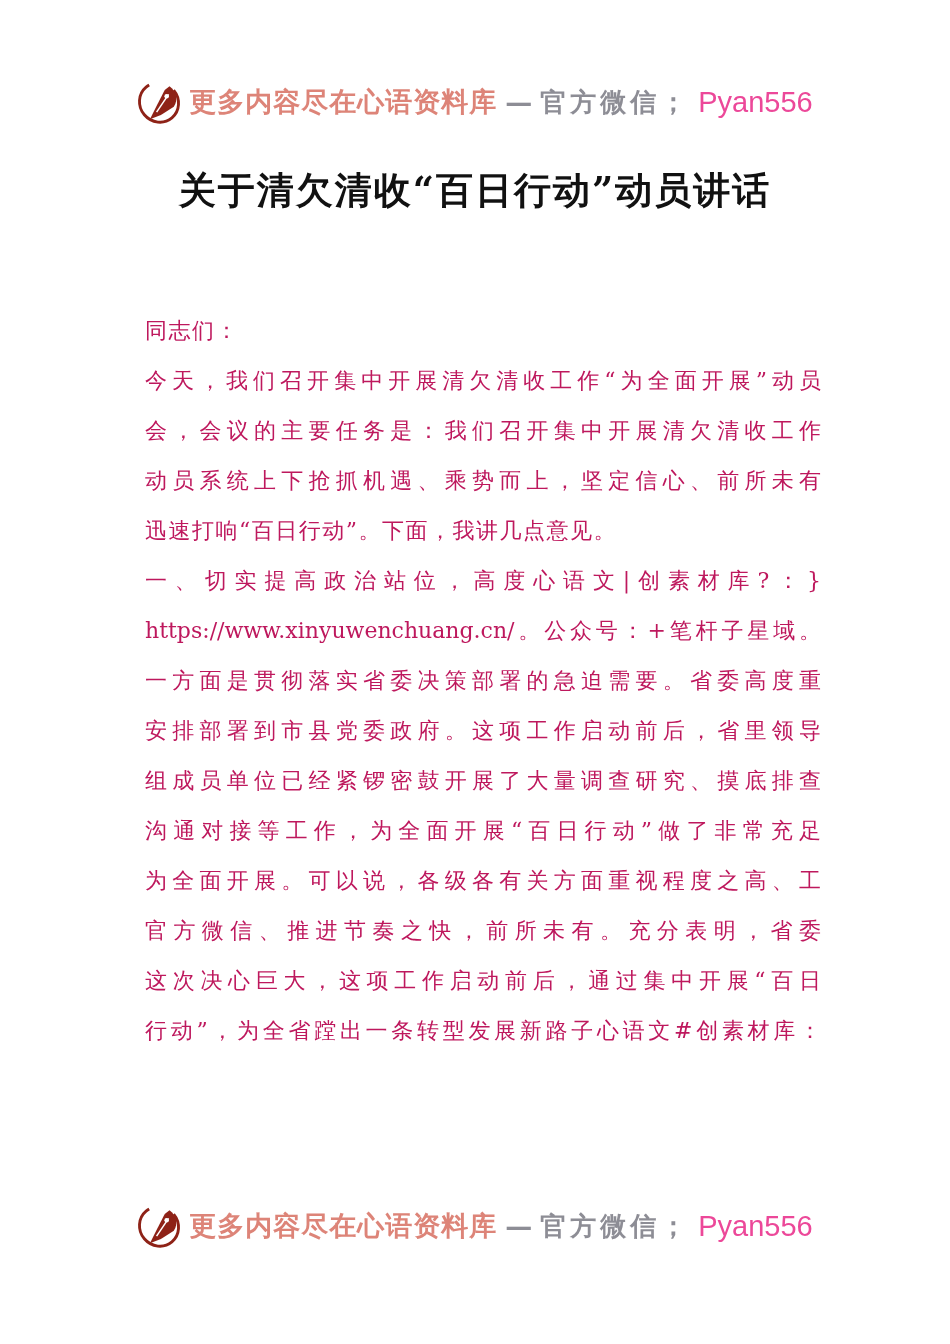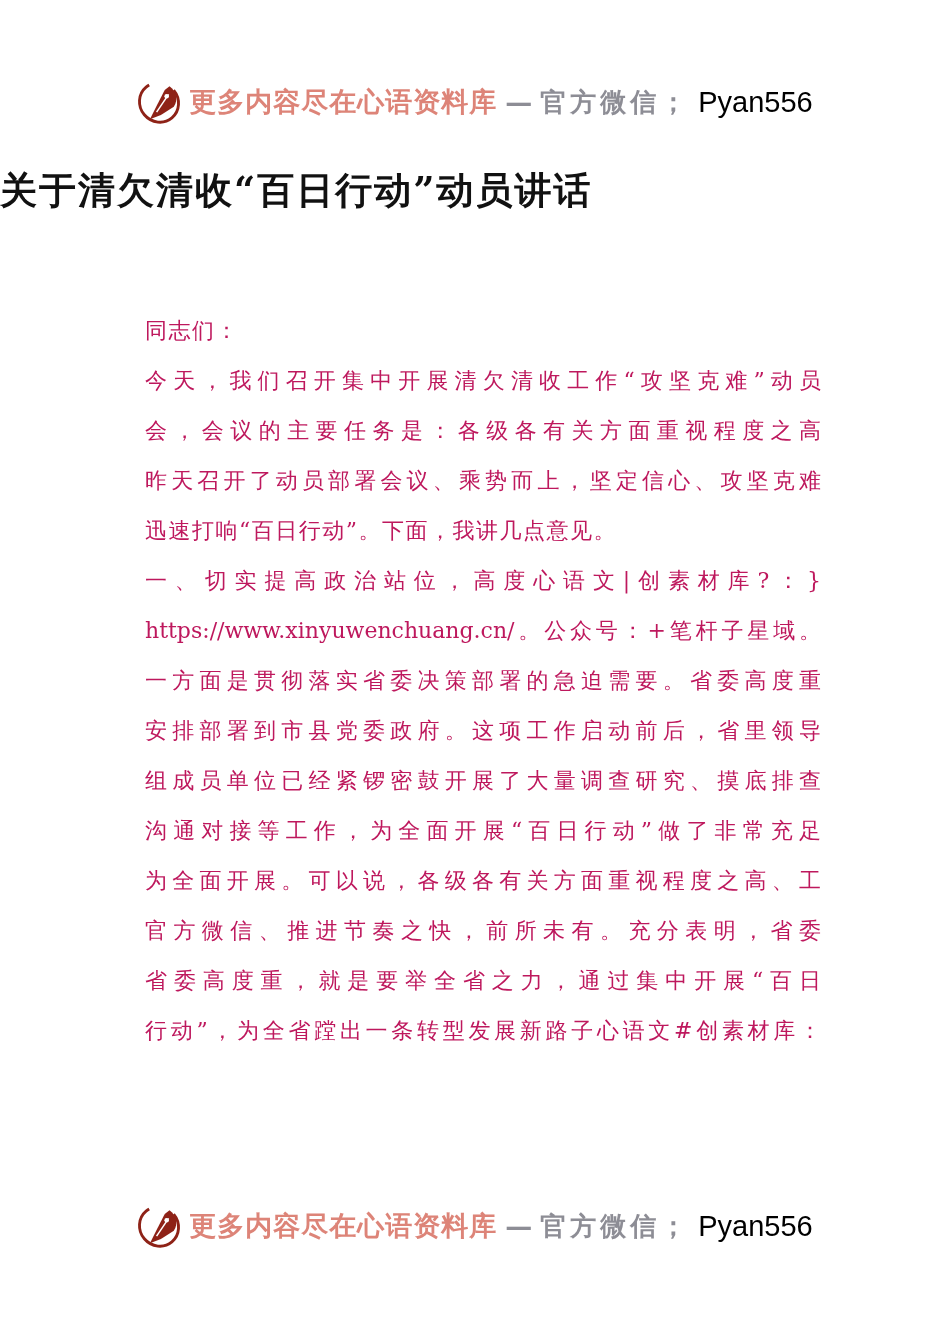--- a/index.html
+++ b/index.html
@@ -35,33 +35,33 @@
   }
   .brand-dash { color: #8d8d95; font-size: 27px; font-weight: bold; }
   .brand-label {
     color: #8d8d95;
     font-size: 26px;
     font-weight: bold;
     letter-spacing: 4px;
     white-space: nowrap;
   }
   .brand-id {
-    color: #000000;
+    color: #ec4899;
     font-size: 29px;
     font-family: "Liberation Sans", sans-serif;
     white-space: nowrap;
   }
 
   
   .doc-title {
     position: absolute;
     top: 166px;
     left: 0;
     width: 100%;
-    text-align: left;
+    text-align: center;
     font-size: 37px;
     font-weight: bold;
     color: #111111;
     letter-spacing: 2px;
     white-space: nowrap;
   }
 
   
   .doc-body {
     position: absolute;
@@ -102,33 +102,33 @@
     <span class="brand-text">更多内容尽在心语资料库</span>
     <span class="brand-dash">—</span>
     <span class="brand-label">官方微信；</span>
     <span class="brand-id">Pyan556</span>
   </div>
 
   <div class="doc-title">关于清欠清收“百日行动”动员讲话</div>
 
   <div class="doc-body">
     <div class="line">同志们：</div>
-    <div class="line fill">今天，我们召开集中开展清欠清收工作“攻坚克难”动员</div>
-    <div class="line fill">会，会议的主要任务是：各级各有关方面重视程度之高</div>
-    <div class="line fill">昨天召开了动员部署会议、乘势而上，坚定信心、攻坚克难</div>
+    <div class="line fill">今天，我们召开集中开展清欠清收工作“为全面开展”动员</div>
+    <div class="line fill">会，会议的主要任务是：我们召开集中开展清欠清收工作</div>
+    <div class="line fill">动员系统上下抢抓机遇、乘势而上，坚定信心、前所未有</div>
     <div class="line">迅速打响“百日行动”。下面，我讲几点意见。</div>
     <div class="line fill">一、切实提高政治站位，高度心语文|创素材库?：}</div>
     <div class="line fill">https://www.xinyuwenchuang.cn/。公众号：+笔杆子星域。</div>
     <div class="line fill">一方面是贯彻落实省委决策部署的急迫需要。省委高度重</div>
     <div class="line fill">安排部署到市县党委政府。这项工作启动前后，省里领导</div>
     <div class="line fill">组成员单位已经紧锣密鼓开展了大量调查研究、摸底排查</div>
     <div class="line fill">沟通对接等工作，为全面开展“百日行动”做了非常充足</div>
     <div class="line fill">为全面开展。可以说，各级各有关方面重视程度之高、工</div>
     <div class="line fill">官方微信、推进节奏之快，前所未有。充分表明，省委</div>
-    <div class="line fill">省委高度重，就是要举全省之力，通过集中开展“百日</div>
+    <div class="line fill">这次决心巨大，这项工作启动前后，通过集中开展“百日</div>
     <div class="line fill">行动”，为全省蹚出一条转型发展新路子心语文#创素材库：</div>
   </div>
 
   <div class="brand footer-pos">
     <span class="logo">
       <svg viewBox="0 0 46 48" xmlns="http://www.w3.org/2000/svg">
         <ellipse cx="23" cy="24" rx="20" ry="21" fill="none" stroke="#8e2217" stroke-width="3" stroke-dasharray="100 32" transform="rotate(-40 23 24)"></ellipse>
         <path d="M34 7 C41 12 43.5 21 38.5 28.5 L25 37 L13.5 41.5 L19 30.5 L29 11 Z" fill="#8e2217"></path>
         <line x1="20.5" y1="34" x2="33" y2="15.5" stroke="#ffffff" stroke-width="1.6"></line>
         <circle cx="31" cy="17.5" r="2.4" fill="#ffffff"></circle>

